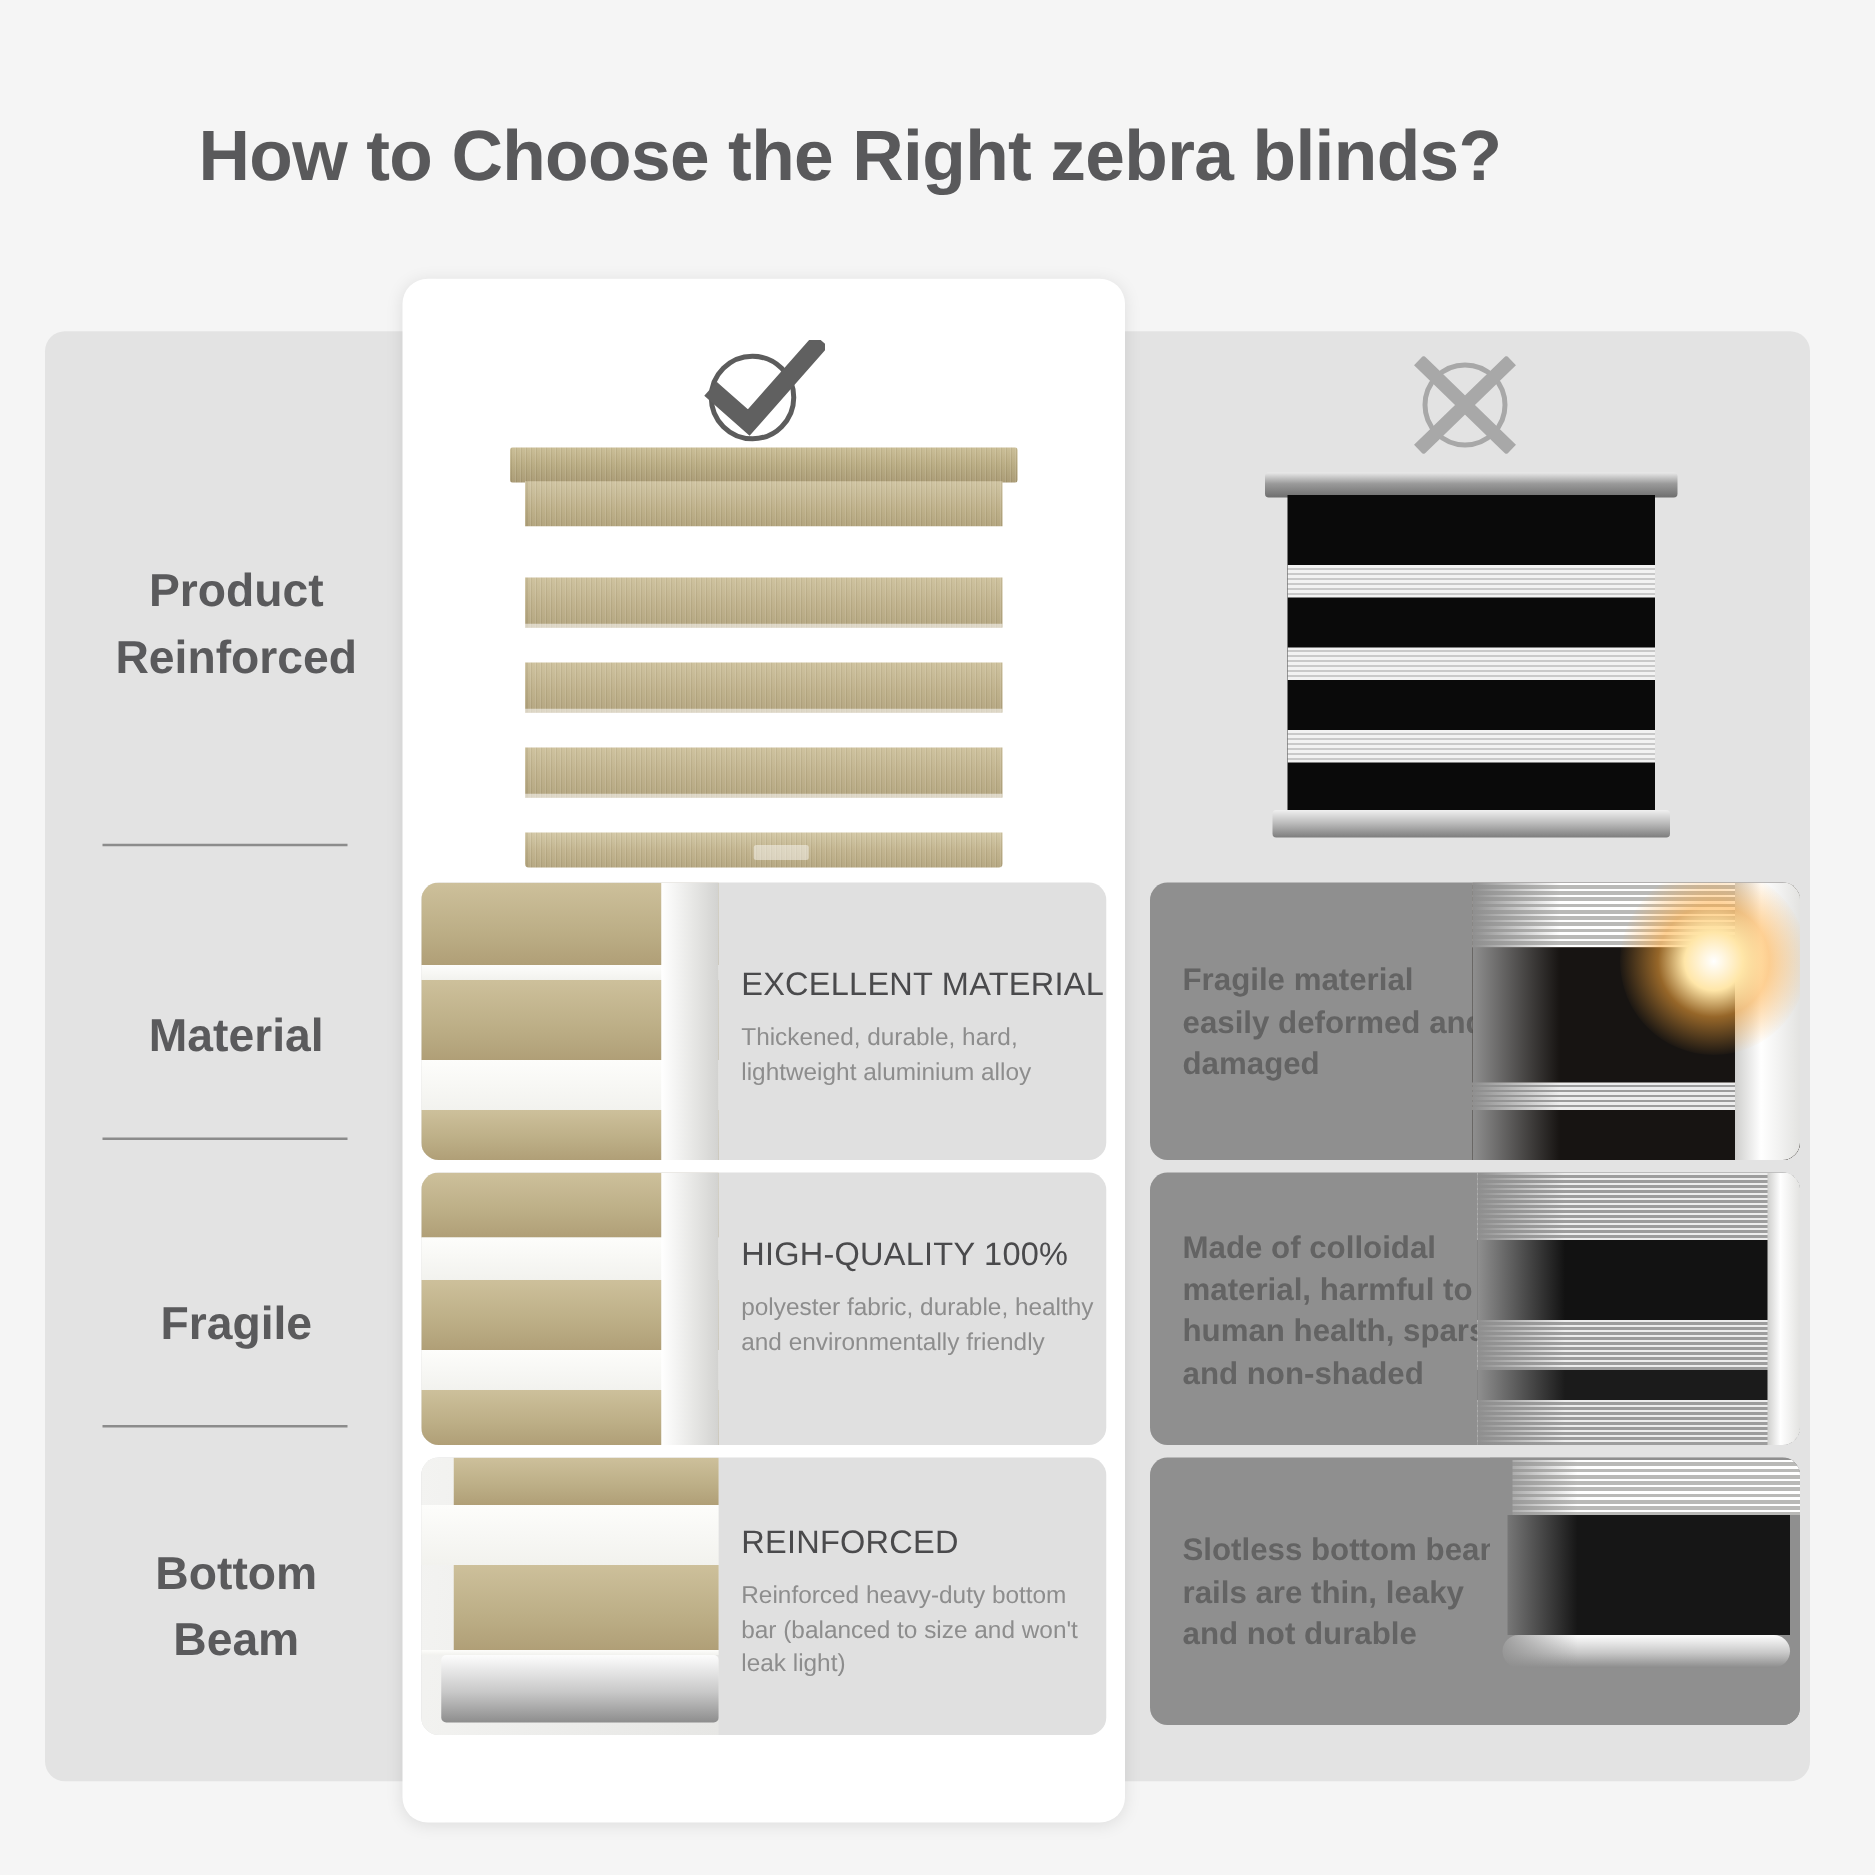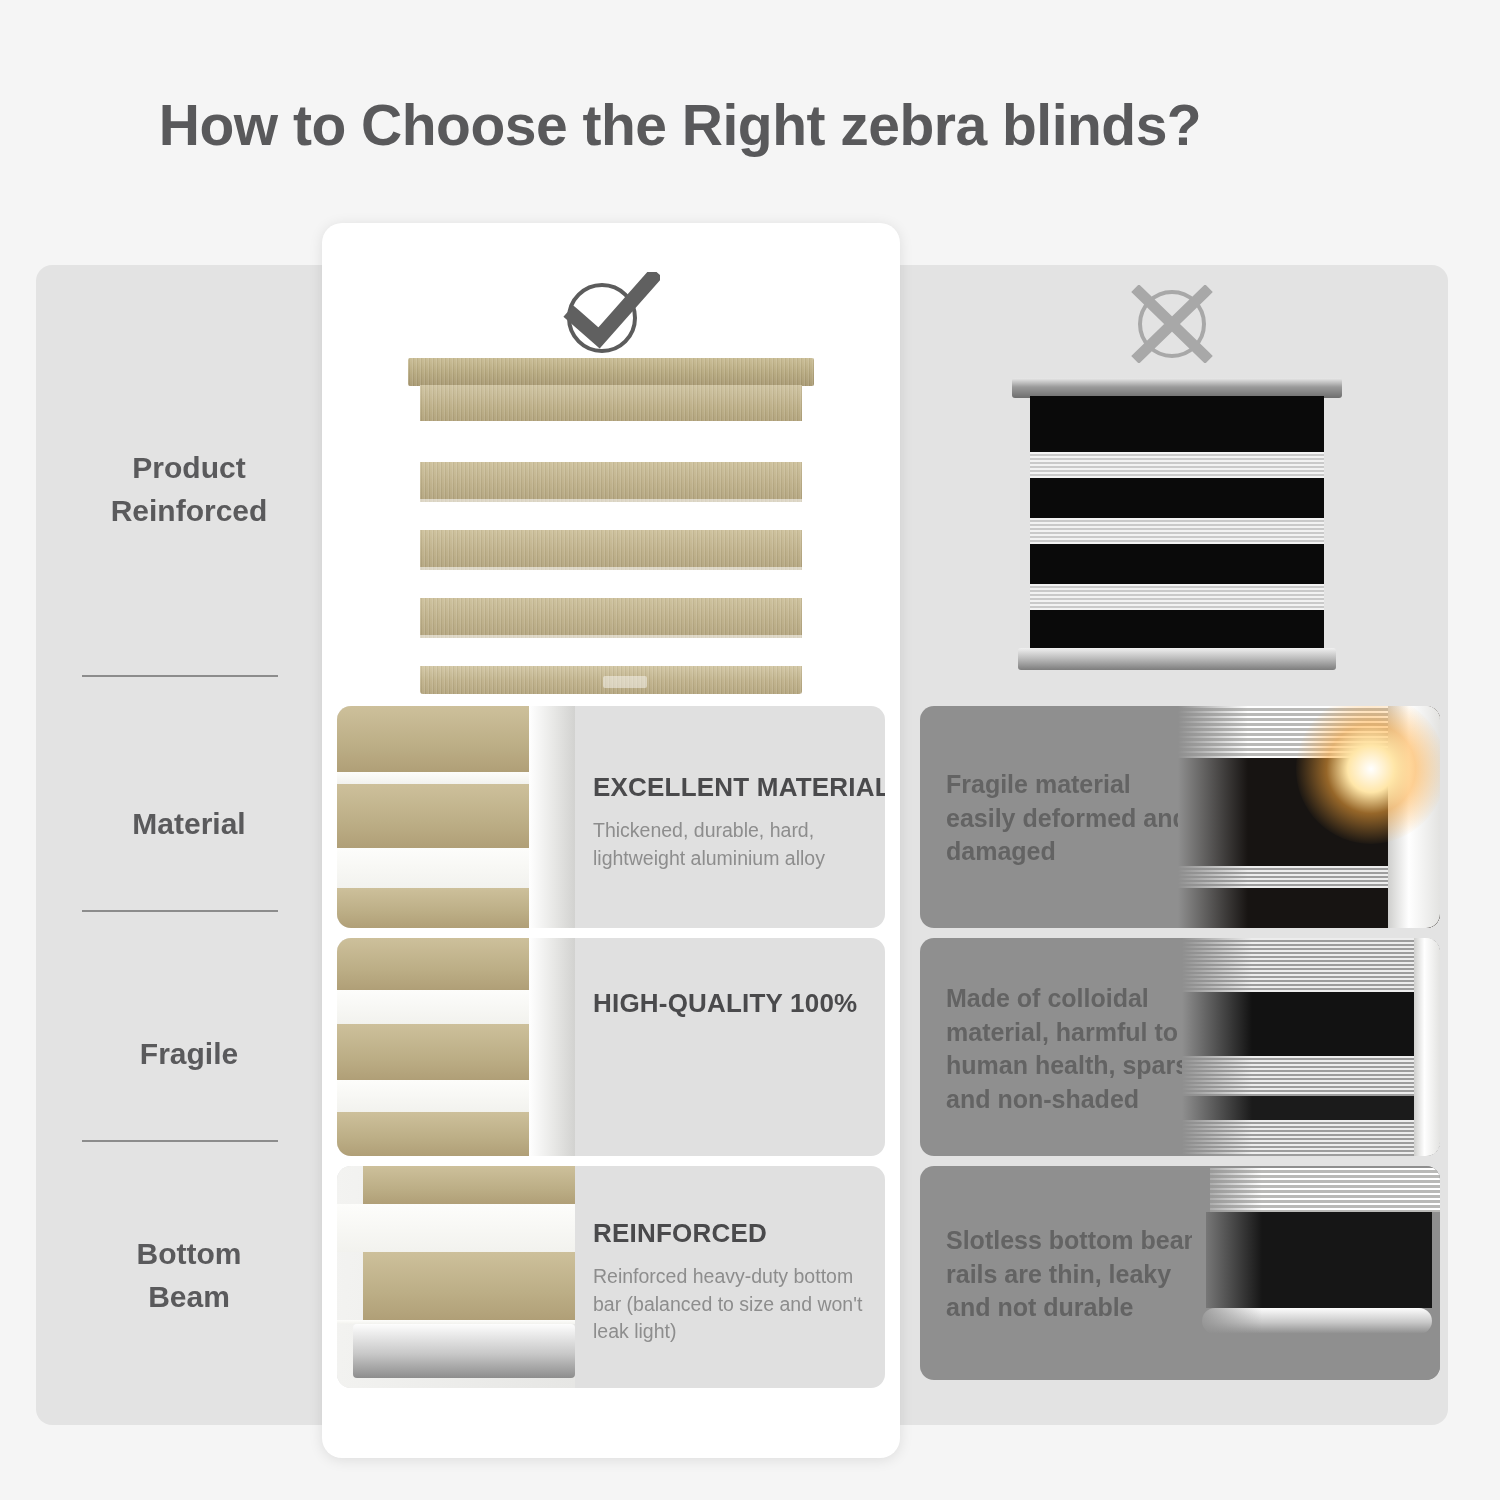--- a/index.html
+++ b/index.html
@@ -34,21 +34,21 @@
     border-radius: 20px;
     box-shadow: 0 2px 14px rgba(0,0,0,0.10);
     z-index: 5;
   }
 
   
   .rail { position: absolute; left: 36px; top: 265px; width: 286px; height: 1160px; z-index: 6; }
   .rail-label {
     position: absolute; left: 0; width: 286px;
     text-align: center;
-    font-size: 30px; font-weight: bold; color: #5a5a5c;
+    font-size: 37px; font-weight: bold; color: #5a5a5c;
     line-height: 1.42;
     padding-left: 20px;
   }
   .rail-divider {
     position: absolute; left: 46px; width: 196px; height: 2px;
     background: #8c8c8c;
   }
 
   
   .icon-check { position: absolute; left: 556px; top: 272px; width: 104px; height: 84px; z-index: 7; }
@@ -116,21 +116,21 @@
 
   
   .card {
     position: absolute; border-radius: 14px; overflow: hidden; z-index: 6;
   }
   .card-good { background: #e0e0e0; }
   .card-bad  { background: #8f8f8f; }
 
   .card-text { position: absolute; }
   .card-title {
-    font-size: 26px; font-weight: bold; color: #4a4a4c; letter-spacing: .2px;
+    font-size: 26px; font-weight: normal; color: #4a4a4c; letter-spacing: .2px;
     margin-bottom: 14px; white-space: nowrap;
   }
   .card-body {
     font-size: 19.5px; color: #8d8d8d; line-height: 1.42; font-weight: normal;
   }
   .bad-text {
     font-size: 25px; font-weight: bold; color: #636363; line-height: 1.34;
     position: absolute;
   }
 
@@ -272,20 +272,21 @@
       <div class="frame-wall"></div>
       <div class="zs zs-wood" style="top:0;  height:52px;"></div>
       <div class="zs zs-sheer" style="top:52px; height:34px;"></div>
       <div class="zs zs-wood" style="top:86px; height:56px;"></div>
       <div class="zs zs-sheer" style="top:142px; height:32px;"></div>
       <div class="zs zs-wood" style="top:174px; height:44px;"></div>
       <div class="win-frame"></div>
     </div>
     <div class="card-text" style="left:256px; top:50px; width:290px;">
       <div class="card-title">HIGH-QUALITY 100%</div>
+      <div class="card-body">polyester fabric, durable, healthy and environmentally friendly</div>
     </div>
   </div>
 
   <div class="card card-good" style="left:337px; top:1166px; width:548px; height:222px;">
     <div class="ph" style="left:0; width:238px;">
       <div class="frame-wall"></div>
       <div class="zs zs-wood" style="top:0; height:38px; left:26px; width:212px;"></div>
       <div class="zs zs-sheer" style="top:38px; height:48px;"></div>
       <div class="zs zs-wood" style="top:86px; height:68px; left:26px; width:212px;"></div>
       <div class="zs zs-sheer" style="top:154px; height:4px;"></div>

